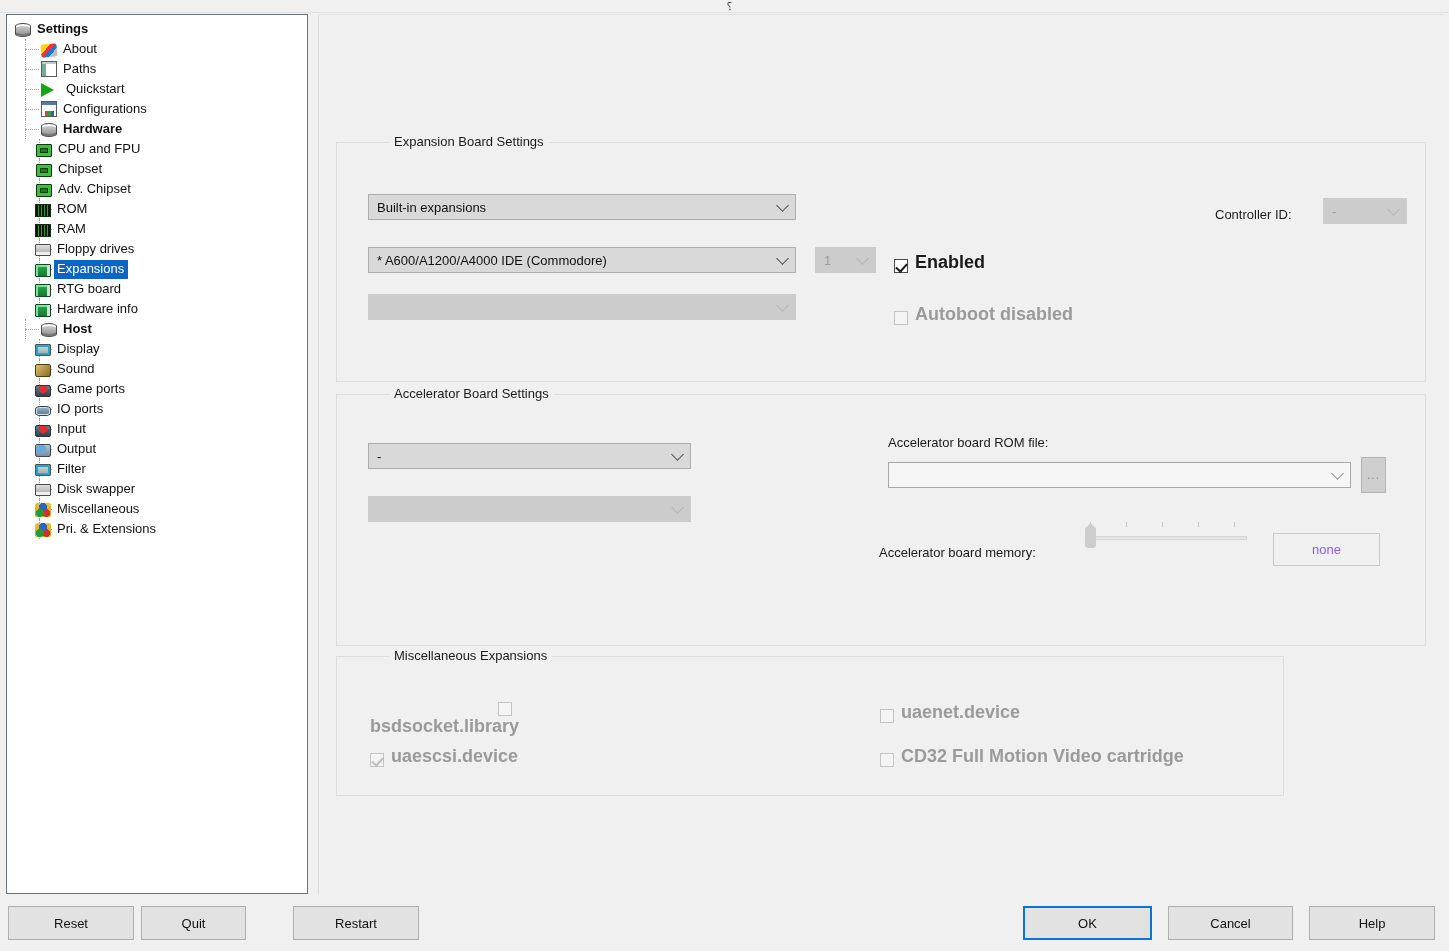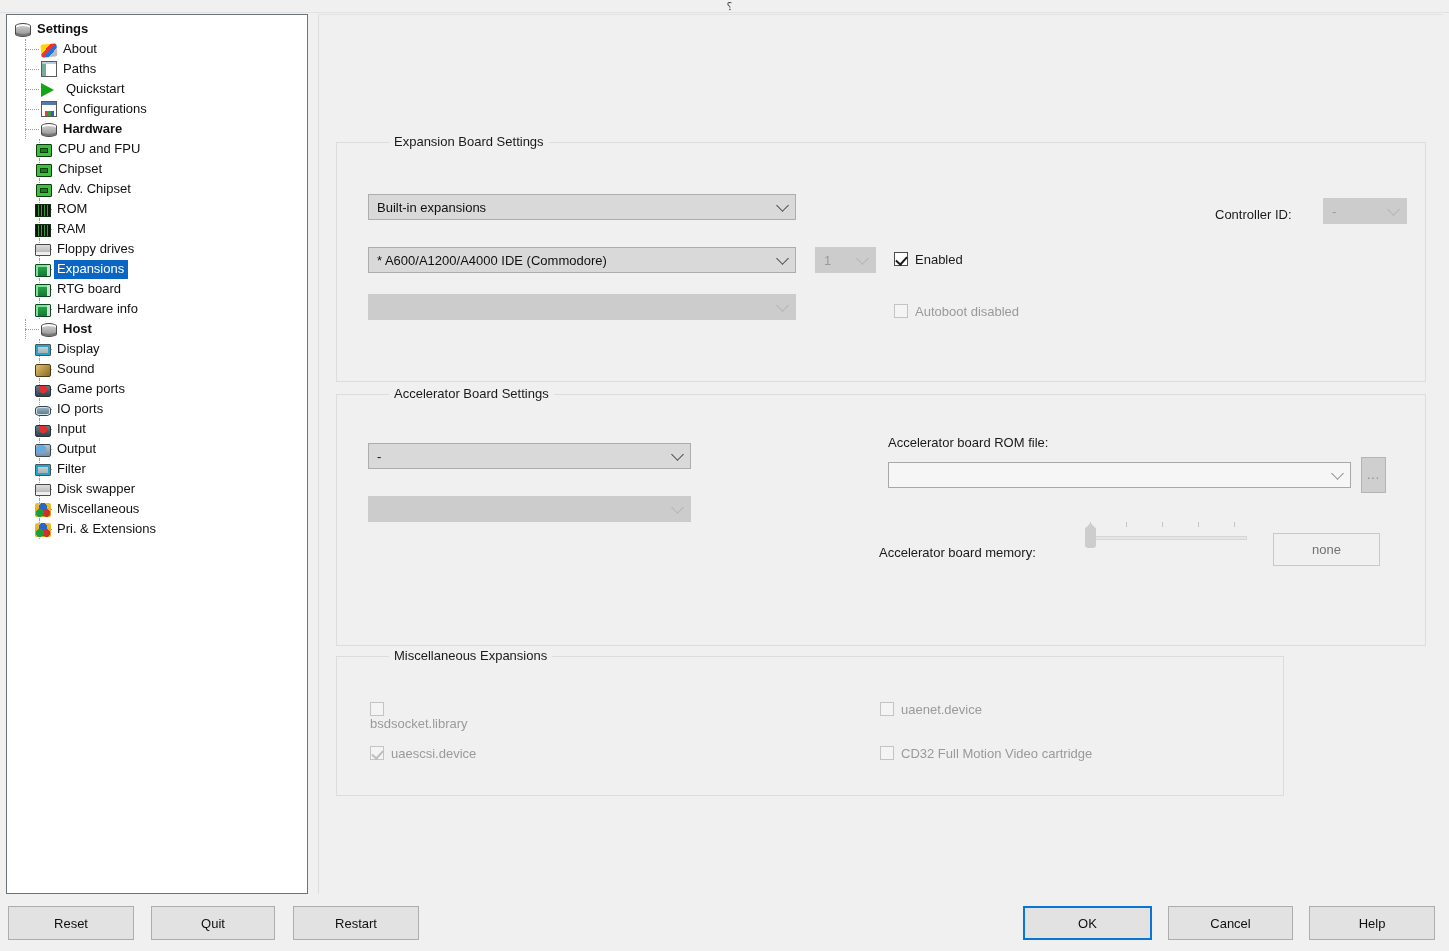--- a/index.html
+++ b/index.html
@@ -133,21 +133,21 @@
     margin-top: -6px;
     border-left: 1.6px solid #4a4a4a; border-bottom: 1.6px solid #4a4a4a;
     transform: rotate(-45deg);
   }
   .combo.disabled { background: #cccccc; border-color: #cccccc; color: #9a9a9a; }
   .combo.disabled .arrow { border-color: #b4b4b4; }
   .combo.white { background: #f6f6f6; border: 1px solid #a8a8a8; }
   .combo.white .arrow { border-color: #8d8d8d; }
 
   
-  .cbx { position: absolute; display: flex; align-items: flex-start; font-size: 13px; }
+  .cbx { position: absolute; display: flex; align-items: flex-end; font-size: 18px; font-weight: bold; }
   .cbx .box {
     width: 14px; height: 14px; border: 1px solid #4a4a4a; background: #ffffff;
     margin-right: 7px; position: relative; flex: 0 0 14px;
   }
   .cbx .box.checked::after {
     content: ""; position: absolute; left: 3px; top: 1px; width: 5px; height: 9px;
     border-right: 2px solid #1c1c1c; border-bottom: 2px solid #1c1c1c;
     transform: rotate(42deg);
   }
   .cbx.disabled { color: #9a9a9a; }
@@ -177,21 +177,21 @@
     position: absolute; left: 0; top: 5px; width: 11px; height: 21px;
     background: #cdcdcd; border-radius: 2px 2px 3px 3px;
   }
   .slider .thumb::before {
     content:""; position:absolute; left:2px; top:-4px; width:7px; height:6px;
     background:#cdcdcd; clip-path: polygon(50% 0, 100% 60%, 100% 100%, 0 100%, 0 60%);
   }
   .memval {
     position: absolute; border: 1px solid #c8c8c8; background: #f0f0f0;
     display: flex; align-items: center; justify-content: center;
-    font-size: 13px; color: #737373;
+    font-size: 13px; color: #8b5cf6;
   }
 
   
   .bottombar { position: absolute; left: 0; top: 896px; width: 1449px; height: 55px; background: #f0f0f0; }
   .btn {
     position: absolute; top: 10px; height: 34px;
     border: 1px solid #adadad; background: #e2e2e2;
     font-size: 13px; color: #101010;
     display: flex; align-items: center; justify-content: center;
   }
@@ -474,21 +474,21 @@
         <span>CD32 Full Motion Video cartridge</span>
       </div>
     </div>
 
   </div>
 
   <div class="bottombar">
     <div class="btn" style="left:8px; width:126px;">
       <span>Reset</span>
     </div>
-    <div class="btn" style="left:151px; width:124px;">
+    <div class="btn" style="left:141px; width:105px;">
       <span>Quit</span>
     </div>
     <div class="btn" style="left:293px; width:126px;">
       <span>Restart</span>
     </div>
 
     <div class="btn primary" style="left:1023px; width:129px;">
       <span>OK</span>
     </div>
     <div class="btn" style="left:1168px; width:125px;">

